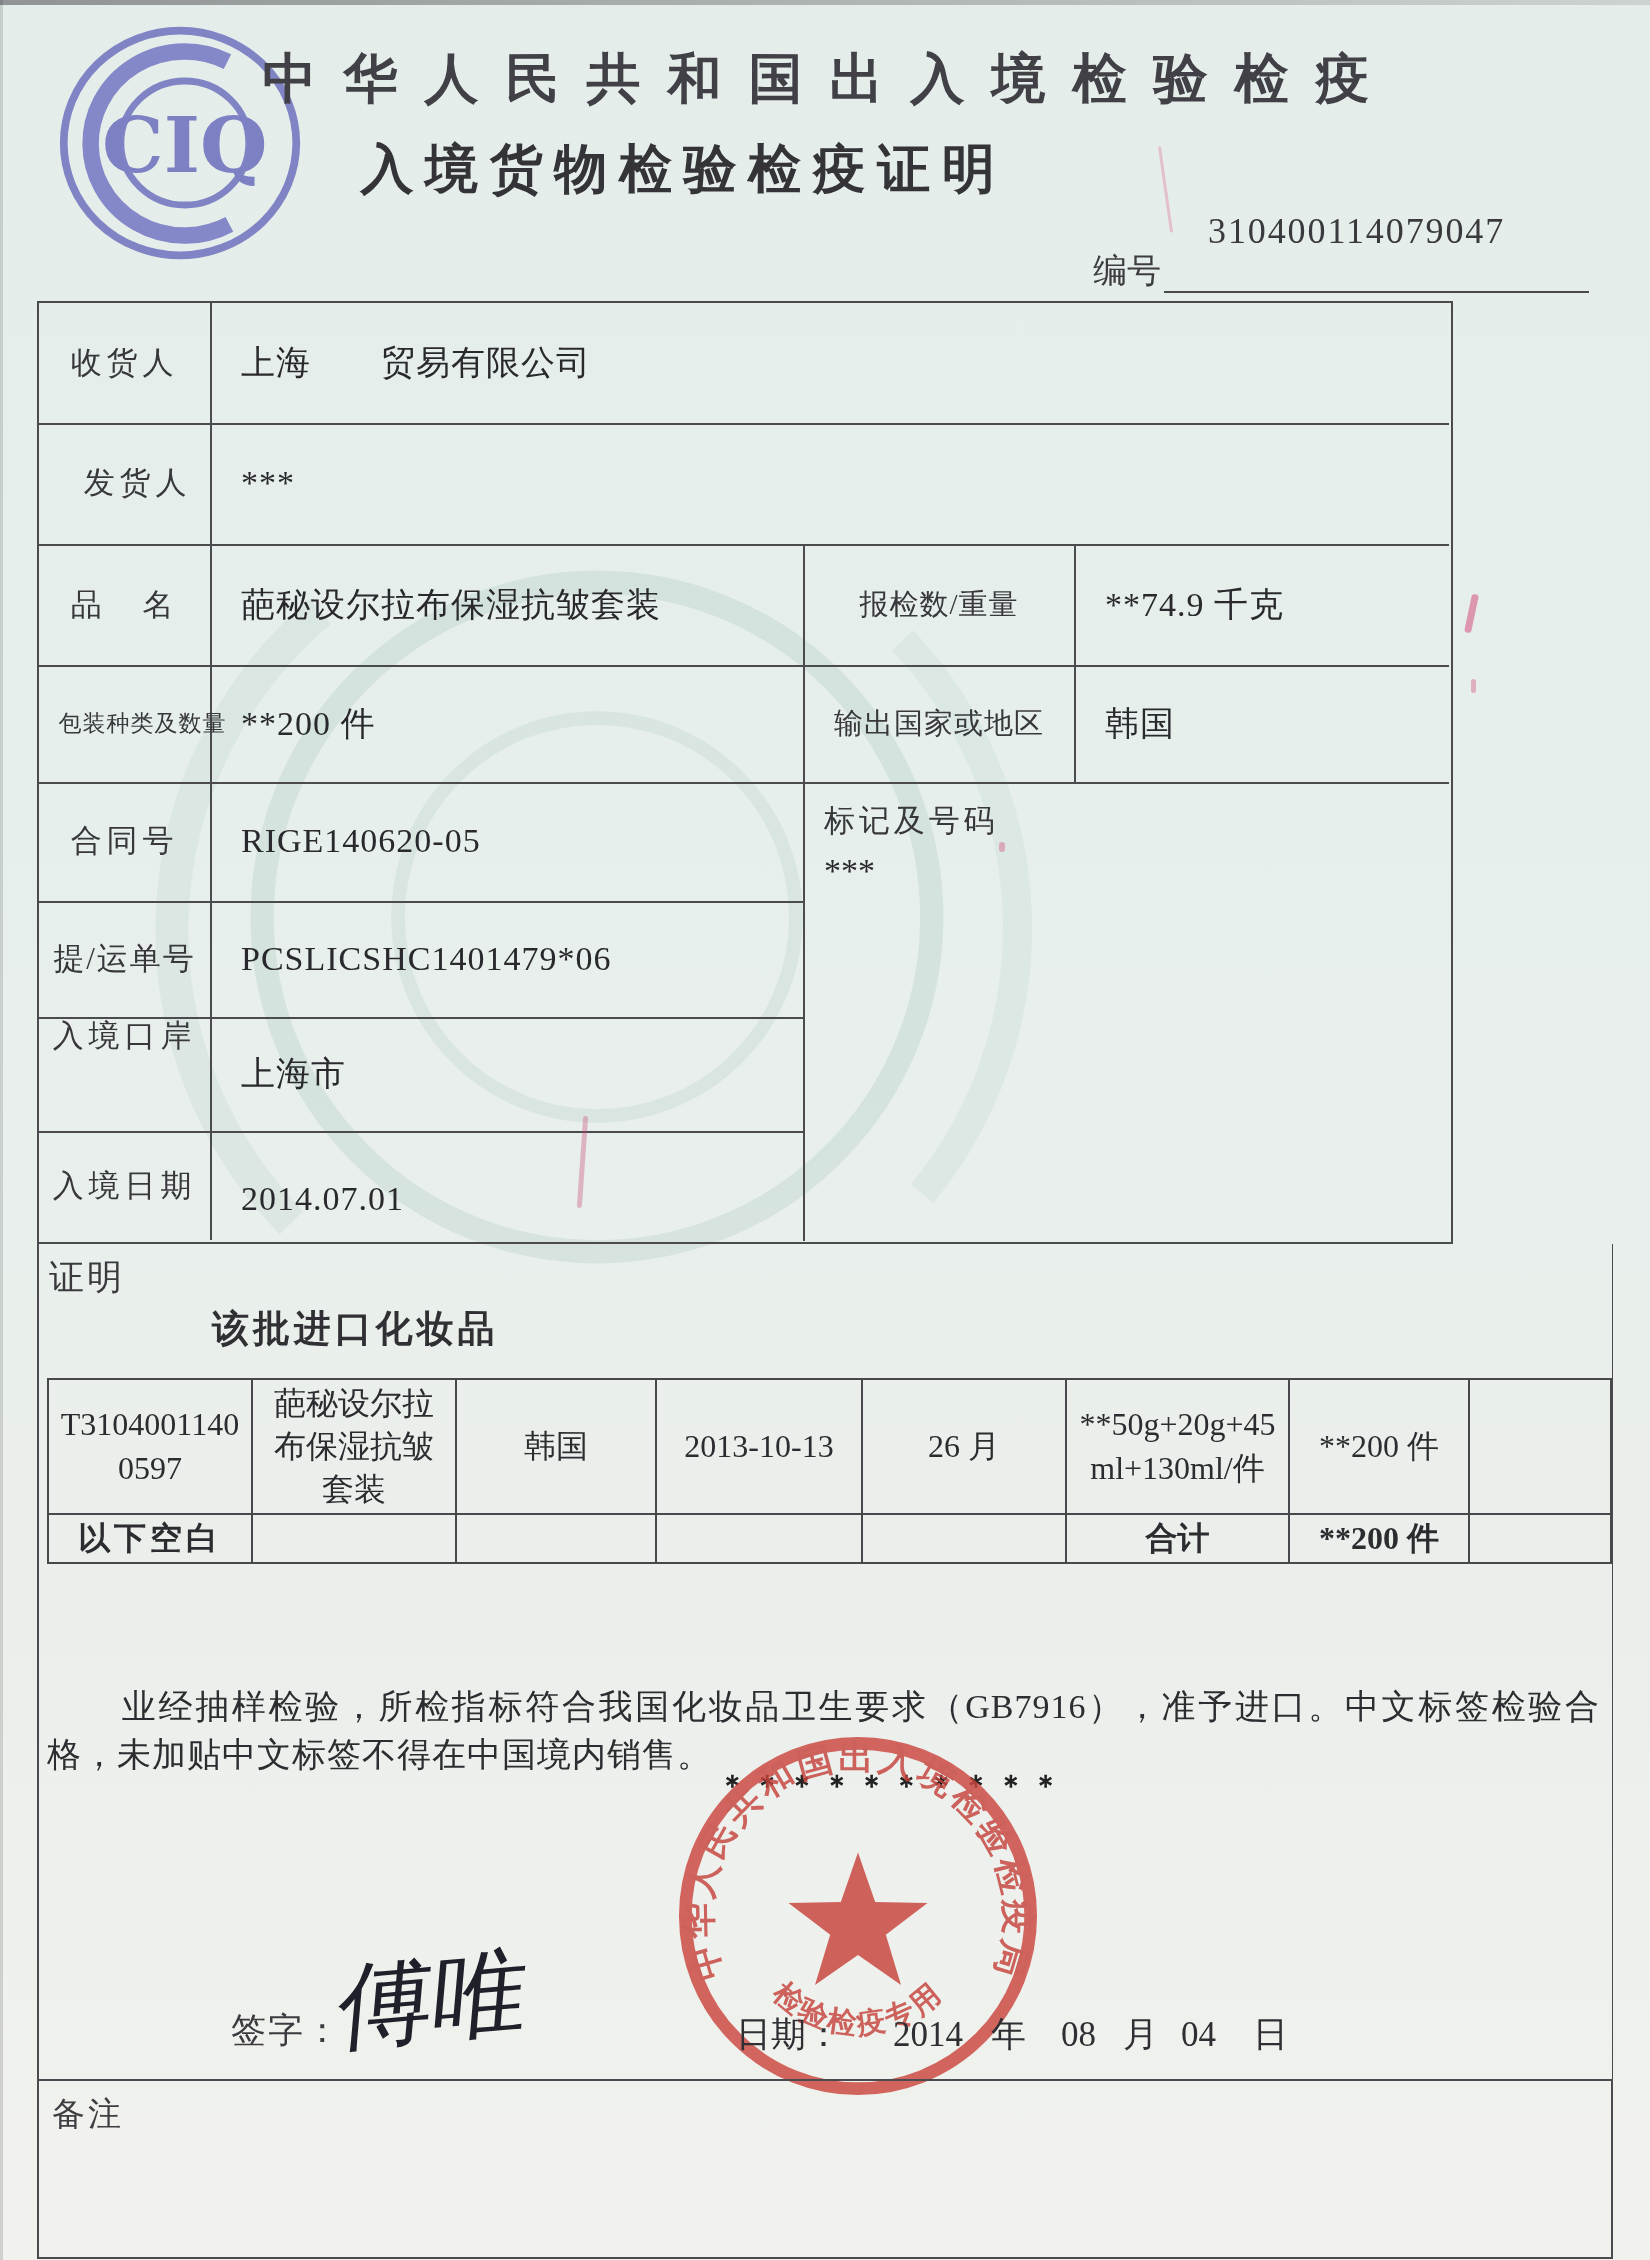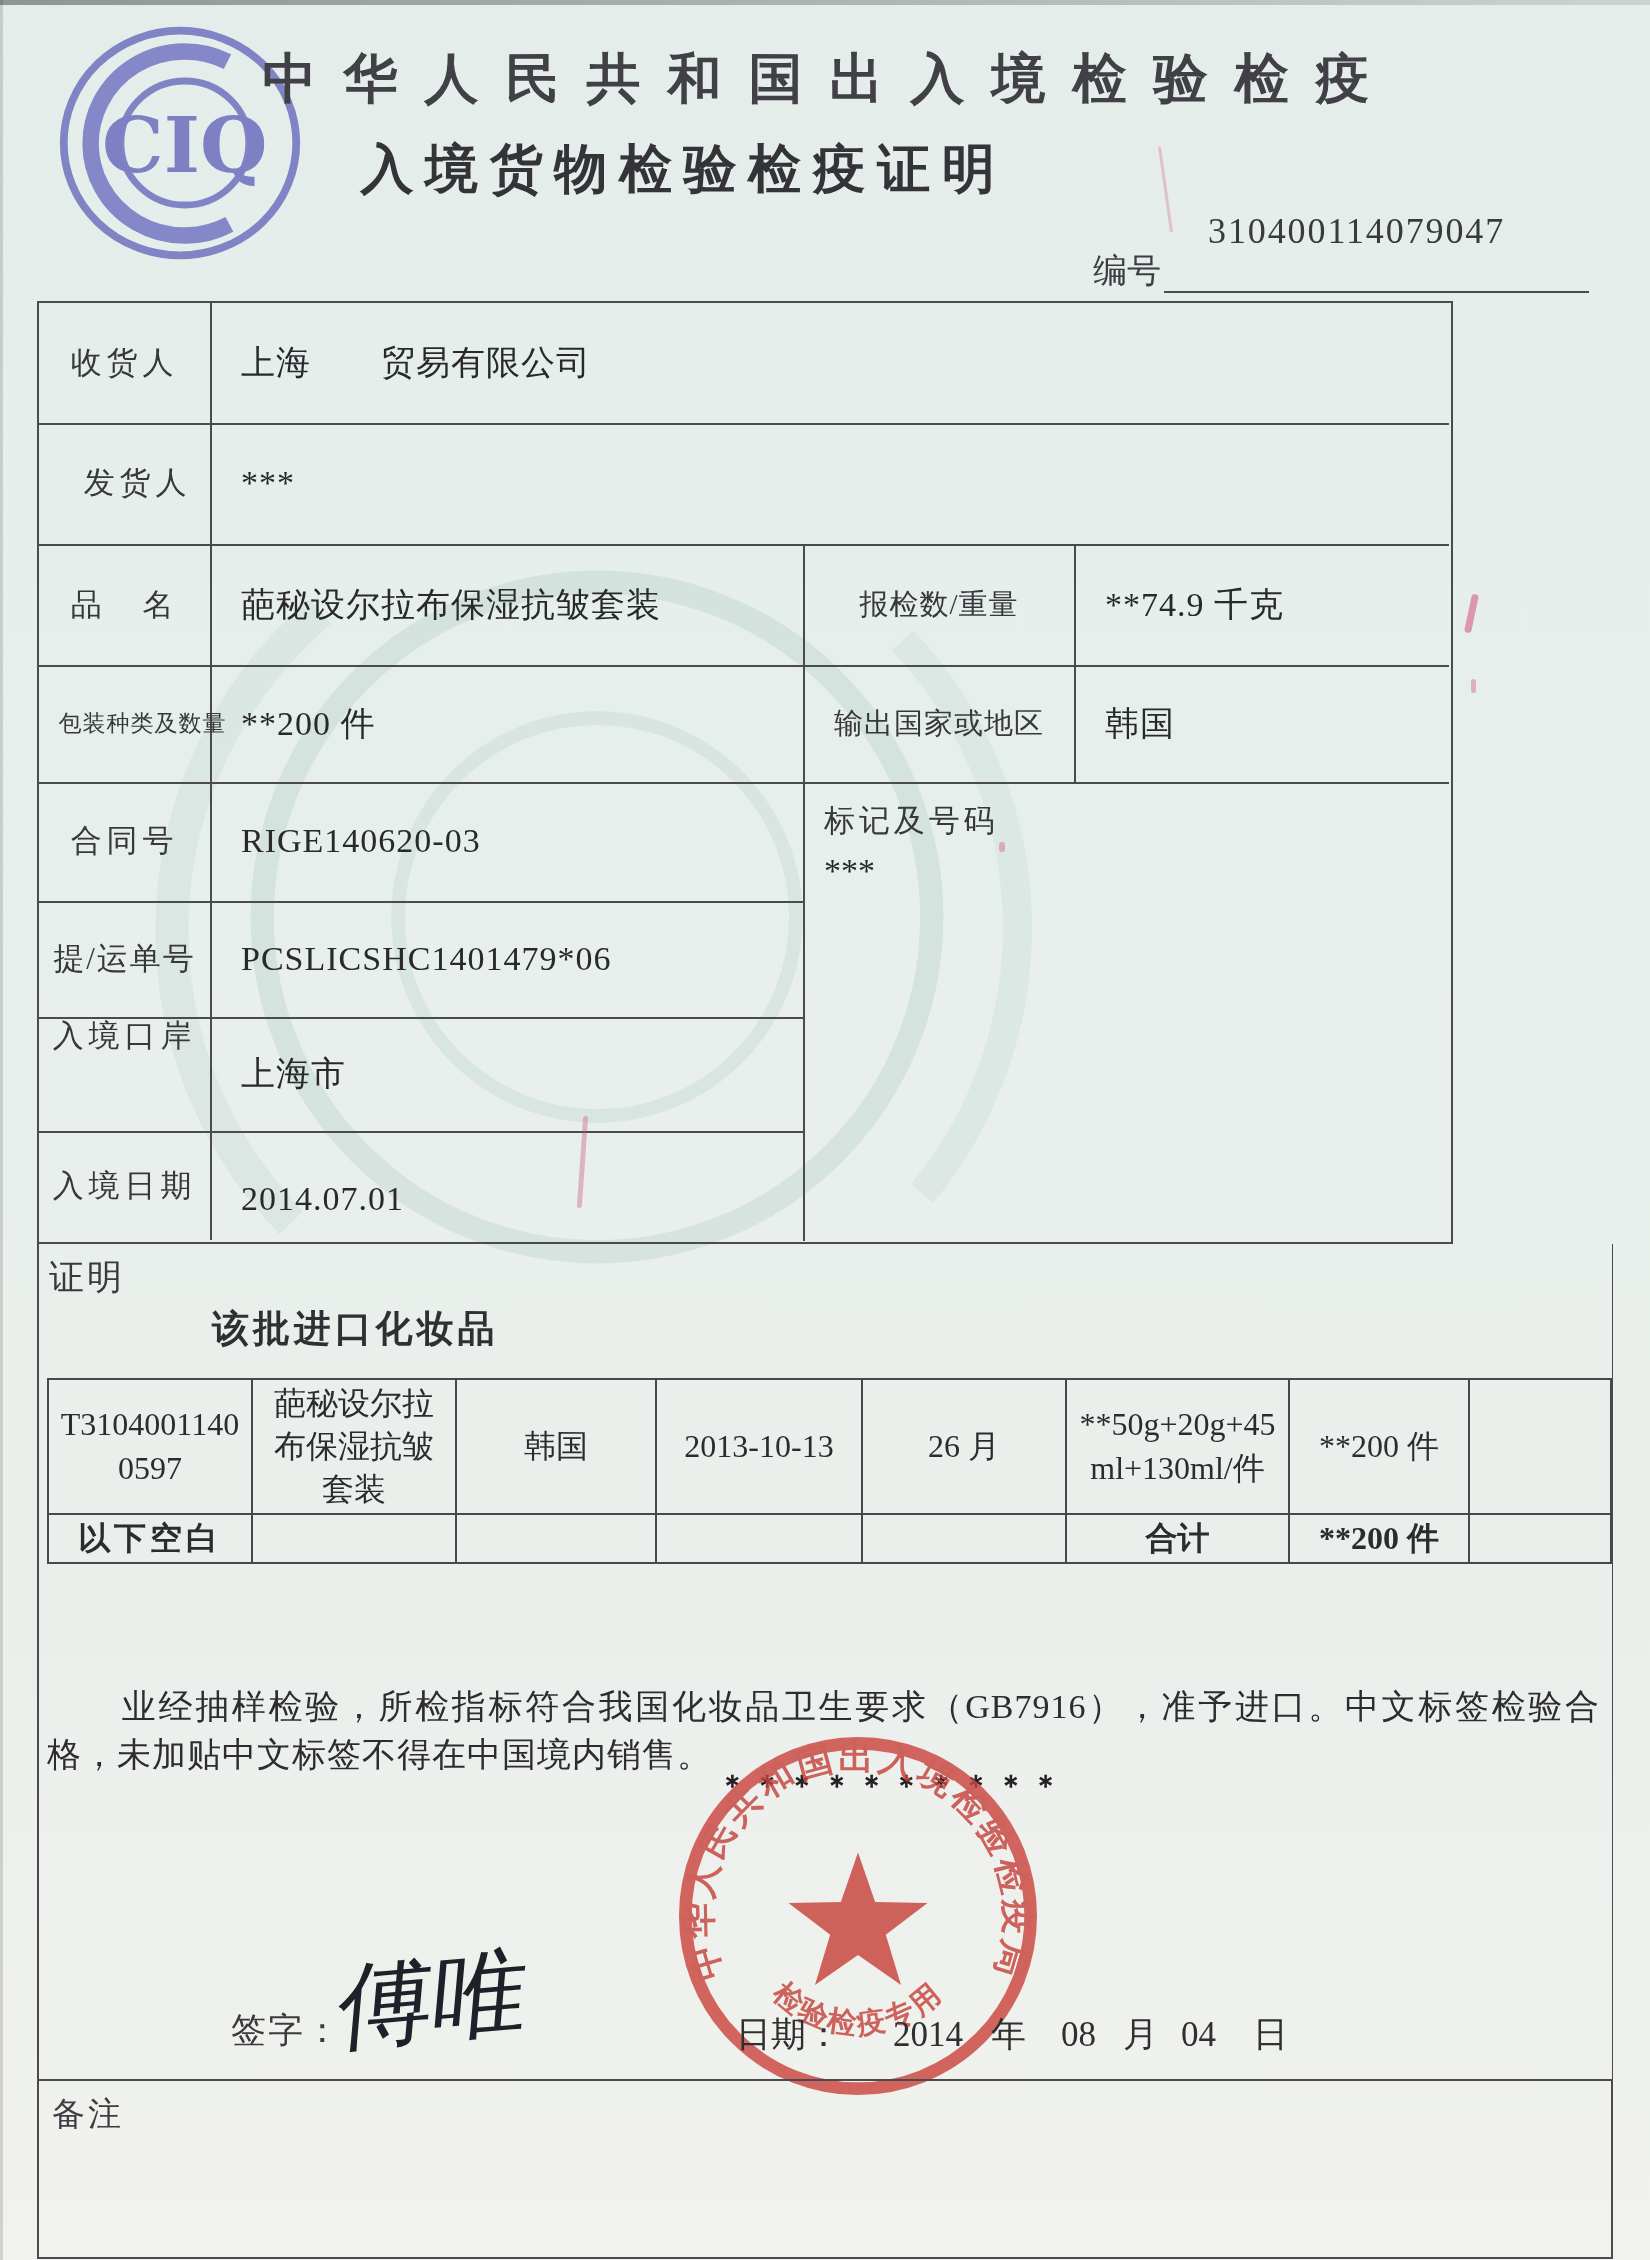--- a/index.html
+++ b/index.html
@@ -140,21 +140,21 @@
     <div class="cell val" style="left:171px;top:241px;width:593px;height:121px;">葩秘设尔拉布保湿抗皱套装</div>
     <div class="cell lbl" style="left:764px;top:241px;width:272px;height:121px;letter-spacing:1px;font-size:29px;">报检数/重量</div>
     <div class="cell val" style="left:1035px;top:241px;width:375px;height:121px;">**74.9 千克</div>
 
     <div class="cell lbl lbl-sm" style="left:0;top:362px;width:207px;height:117px;">包装种类及数量</div>
     <div class="cell val" style="left:171px;top:362px;width:593px;height:117px;">**200 件</div>
     <div class="cell lbl" style="left:764px;top:362px;width:272px;height:117px;letter-spacing:1px;font-size:29px;">输出国家或地区</div>
     <div class="cell val" style="left:1035px;top:362px;width:375px;height:117px;">韩国</div>
 
     <div class="cell lbl" style="left:0;top:479px;width:171px;height:118px;">合同号</div>
-    <div class="cell val" style="left:171px;top:479px;width:593px;height:118px;">RIGE140620-03</div>
+    <div class="cell val" style="left:171px;top:479px;width:593px;height:118px;">RIGE140620-05</div>
 
     <div class="abs marks-label" style="left:785px;top:497px;">标记及号码</div>
     <div class="abs marks-value" style="left:785px;top:549px;">***</div>
 
     <div class="cell lbl" style="left:0;top:598px;width:171px;height:116px;letter-spacing:1.9px;">提/运单号</div>
     <div class="cell val" style="left:171px;top:598px;width:593px;height:116px;">PCSLICSHC1401479*06</div>
 
     <div class="cell lbl" style="left:0;top:676px;width:171px;height:114px;">入境口岸</div>
     <div class="cell val" style="left:171px;top:714px;width:593px;height:114px;">上海市</div>
 

